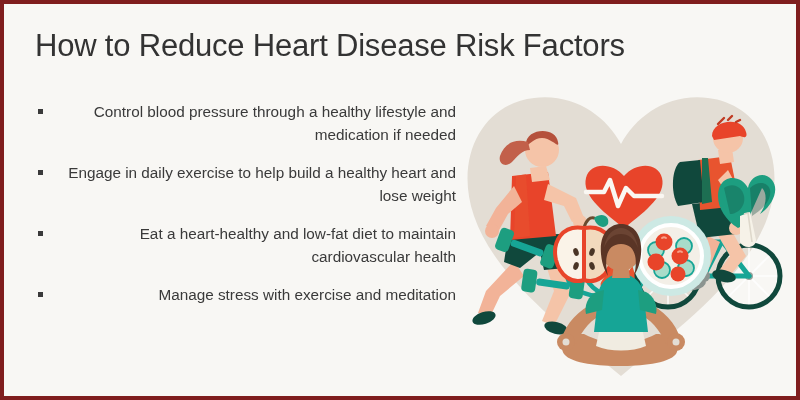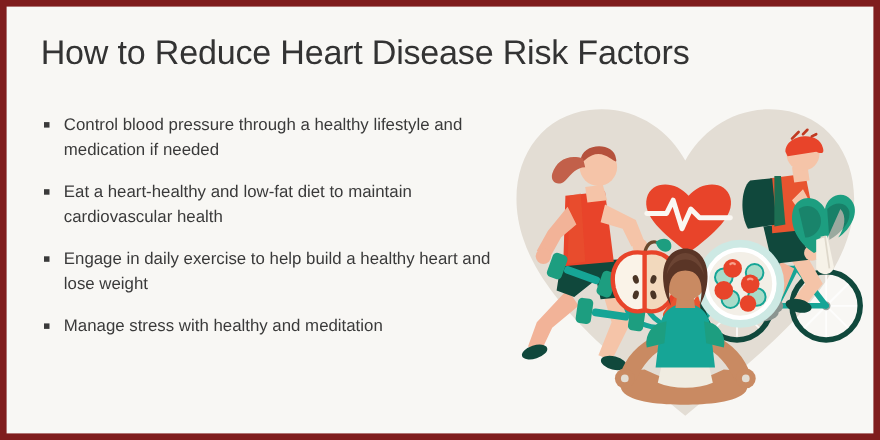--- a/index.html
+++ b/index.html
@@ -12,21 +12,21 @@
     height: 400px;
     overflow: hidden;
     font-family: "Liberation Sans", sans-serif;
   }
   #infographic {
     position: relative;
     width: 800px;
     height: 400px;
     background: #f8f7f4;
     box-sizing: border-box;
-    border: 6px solid #7f1d1d;
+    border: 4px solid #7f1d1d;
     overflow: hidden;
   }
 
   
   #page-title {
     position: absolute;
     left: 31px;
     top: 24px;
     font-size: 31px;
     font-weight: 300;
@@ -37,20 +37,21 @@
 
   
   #bullet-list {
     position: absolute;
     left: 32px;
     top: 96px;
     width: 420px;
     list-style: none;
     margin: 0;
     padding: 0;
+    text-align: right;
   }
   .bullet-item {
     position: relative;
     padding-left: 20px;
     margin-bottom: 15px;
     font-size: 15.3px;
     line-height: 23px;
     color: #3a3a3a;
   }
   .bullet-item:last-child { margin-bottom: 0; }
@@ -80,29 +81,29 @@
 
   <div id="page-title">How to Reduce Heart Disease Risk Factors</div>
 
   <ul id="bullet-list">
     <li class="bullet-item">
       <span class="bullet-marker"></span>
       <span>Control blood pressure through a healthy lifestyle and medication if needed</span>
     </li>
     <li class="bullet-item">
       <span class="bullet-marker"></span>
+      <span>Engage in daily exercise to help build a healthy heart and lose weight</span>
+    </li>
+    <li class="bullet-item">
+      <span class="bullet-marker"></span>
       <span>Eat a heart-healthy and low-fat diet to maintain cardiovascular health</span>
     </li>
     <li class="bullet-item">
       <span class="bullet-marker"></span>
-      <span>Engage in daily exercise to help build a healthy heart and lose weight</span>
-    </li>
-    <li class="bullet-item">
-      <span class="bullet-marker"></span>
-      <span>Manage stress with healthy and meditation</span>
+      <span>Manage stress with exercise and meditation</span>
     </li>
   </ul>
 
   <div id="illustration">
     <svg width="340" height="310" viewBox="0 0 340 310" xmlns="http://www.w3.org/2000/svg">
 
       <g>
         <path d="M165 300
                  C 120 262, 40 205, 18 140
                  C -2 82, 26 28, 78 22

